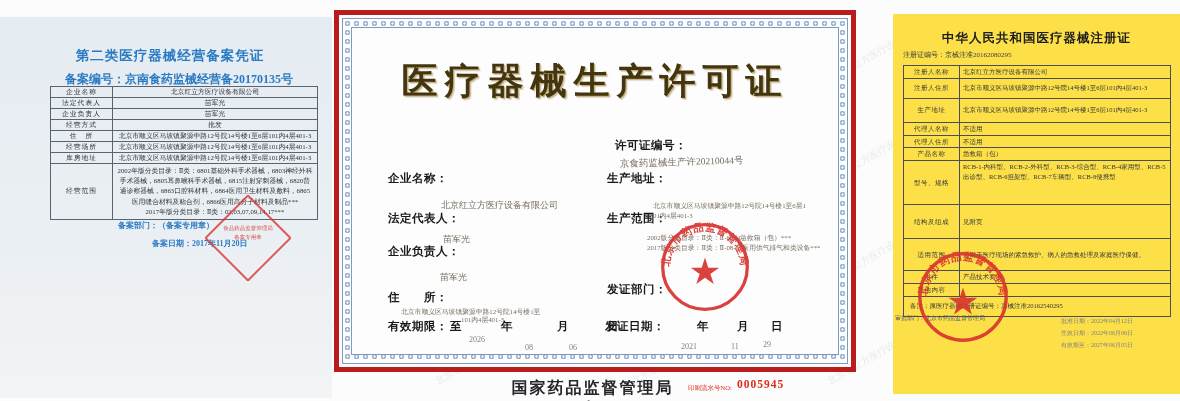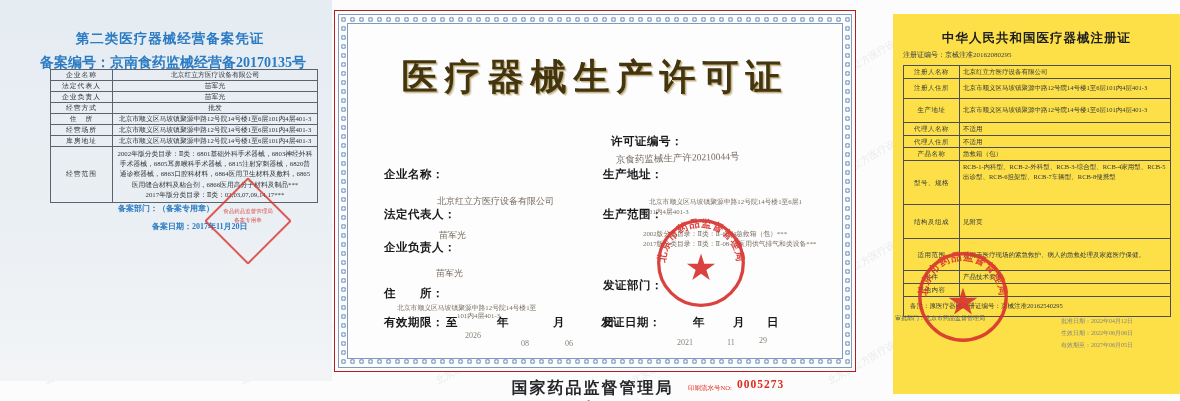--- a/index.html
+++ b/index.html
@@ -6,44 +6,44 @@
   html,body { width:1180px; height:401px; overflow:hidden; background:#fbfbfb;
     font-family:"Liberation Serif","DejaVu Serif",serif; }
   .page { position:relative; width:1180px; height:401px; background:#fcfcfc; }
 
   
   .wm-layer { position:absolute; inset:0; display:flex; flex-wrap:wrap; overflow:hidden; pointer-events:none; z-index:1; }
   .wm { width:196px; height:100px; display:flex; align-items:center; justify-content:center;
         transform:rotate(-30deg); color:rgba(120,136,152,0.16); font-size:9.5px; white-space:nowrap; }
 
   
-  .left-cert { position:absolute; left:0; top:0; width:332px; height:381px; z-index:2;
+  .left-cert { position:absolute; left:0; top:17px; width:332px; height:381px; z-index:2;
      background:linear-gradient(180deg,#e5ecf2 0%, #eaeff3 55%, #f2f4f6 100%); }
   .lc-title { position:absolute; left:30px; top:30px; width:280px; text-align:center;
      color:#2b7bc4; font-weight:bold; font-size:13.5px; letter-spacing:1px; }
-  .lc-number { position:absolute; left:40px; top:54px; width:278px; text-align:left;
-     color:#2b7bc4; font-weight:bold; font-size:14px; }
+  .lc-number { position:absolute; left:40px; top:54px; width:278px; text-align:center;
+     color:#2b7bc4; font-weight:bold; font-size:12px; }
   .lc-table { position:absolute; left:50px; top:69px; width:268px; border-collapse:collapse; }
   .lc-table td { border:1px solid #5a6470; font-size:6.8px; color:#2e3338; text-align:center; padding:0 2px; }
   .lc-table td.lab { width:62px; letter-spacing:1px; }
   .lc-table tr { height:11px; }
   .lc-table tr.scope { height:54px; }
   .lc-table tr.scope td.val { text-align:center; line-height:1.5; padding:2px 4px; }
   .lc-scope-line { display:block; }
   .lc-dept { position:absolute; left:118px; top:203px; color:#2b7bc4; font-size:8px; font-weight:bold; }
   .lc-date { position:absolute; left:152px; top:221px; color:#2b7bc4; font-size:8px; font-weight:bold; }
   .lc-stamp { position:absolute; left:204px; top:177px; width:88px; height:88px; z-index:3; }
   .lc-stamp .diamond { position:absolute; left:13px; top:13px; width:62px; height:62px;
      border:2px solid rgba(216,51,47,.8); transform:rotate(45deg); border-radius:2px; }
   .lc-stamp .st-text { position:absolute; left:0; top:30px; width:88px; text-align:center;
      color:rgba(216,51,47,.85); font-size:5.5px; line-height:1.6; }
 
   
   .mid-cert { position:absolute; left:334px; top:10px; width:522px; height:362px; z-index:2;
-     background:#fdfdfd; border:1px solid #b91c1c; }
+     background:#fdfdfd; border:5px solid #b91c1c; }
   .mid-band { position:absolute; inset:3px; border:1px solid #7d9bc0;
      background-image:radial-gradient(circle, rgba(253,253,253,0) 0.8px, #9db3cf 1.4px 2.6px, rgba(253,253,253,0) 3px);
      background-size:9px 9px; }
   .mid-inner { position:absolute; inset:12px; background:#fdfdfd; border:1px solid #7d9bc0; }
   .mc-title { position:absolute; left:0; top:42px; width:100%; text-align:center;
      font-size:36px; font-weight:bold; letter-spacing:7px; color:#43350f;
      text-shadow:1px 1px 0 rgba(190,160,80,.75), 2px 2px 1px rgba(60,40,0,.18); }
   .mc-lab { position:absolute; font-size:11.5px; font-weight:bold; color:#17181a; letter-spacing:.5px; white-space:nowrap; }
   .mc-val { position:absolute; font-size:9px; color:#776e60; white-space:nowrap; }
   .mc-val.sm { font-size:6.8px; }
@@ -212,21 +212,21 @@
         </defs>
       <text fill="#d8332f" font-size="11" letter-spacing="1">
         <textPath href="#arc-m" startOffset="6%">北京市药品监督管理局</textPath>
       </text>
       <path d="M50 40 L53.5 50.8 L65 50.8 L55.7 57.4 L59.3 68.2 L50 61.5 L40.7 68.2 L44.3 57.4 L35 50.8 L46.5 50.8 Z" fill="#d8332f"></path>
     </svg>
   </div>
 
   <div class="mc-footer">国家药品监督管理局制</div>
   <div class="mc-serial-label">印刷流水号NO:</div>
-  <div class="mc-serial">0005273</div>
+  <div class="mc-serial">0005945</div>
 
   <div class="right-cert">
     <div class="rc-title">中华人民共和国医疗器械注册证</div>
     <div class="rc-regno">注册证编号：京械注准20162080295</div>
 
     <table class="rc-table">
       <tbody>
           <tr style="height:12px;">
         <td class="lab">注册人名称</td>
         <td>北京红立方医疗设备有限公司</td>

